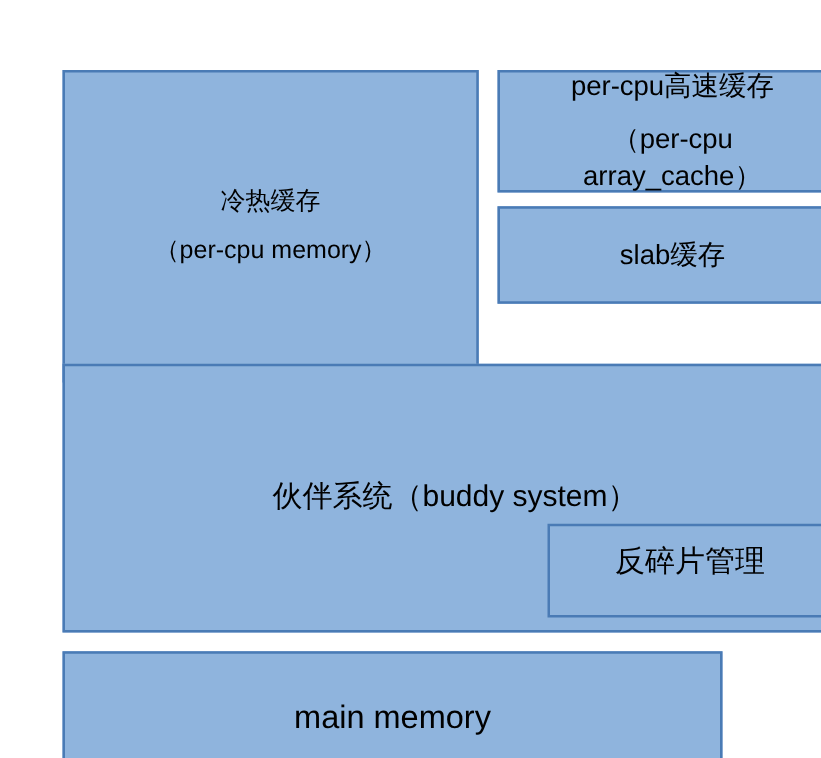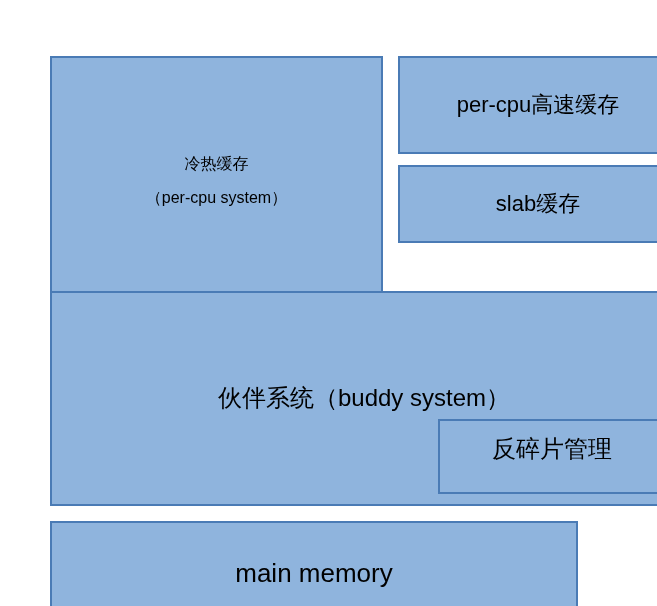--- a/index.html
+++ b/index.html
@@ -27,21 +27,21 @@
     }
     .box-inner {
       padding: 4px;
       line-height: 1.35;
     }
     .cold-hot-cache {
       left: 14px;
       top: 20px;
       width: 333px;
       height: 250px;
-      font-size: 16px;
+      font-size: 20px;
     }
     .per-cpu-cache {
       left: 362px;
       top: 20px;
       width: 280px;
       height: 98px;
       font-size: 22px;
     }
     .slab-cache {
       left: 362px;
@@ -78,27 +78,28 @@
       font-size: 26px;
       font-weight: 500;
     }
   </style>
 </head>
 <body>
 
 <div class="box cold-hot-cache">
   <div class="box-inner">
     <div>冷热缓存</div>
-    <div>（per-cpu system）</div>
+    <div>（per-cpu memory）</div>
   </div>
 </div>
 
 <div class="box per-cpu-cache">
   <div class="box-inner">
     <div>per-cpu高速缓存</div>
+    <div>（per-cpu array_cache）</div>
   </div>
 </div>
 
 <div class="box slab-cache">
   <div class="box-inner">slab缓存</div>
 </div>
 
 <div class="box buddy-system">
   <div class="box-inner">伙伴系统（buddy system）</div>
   <div class="anti-frag">

